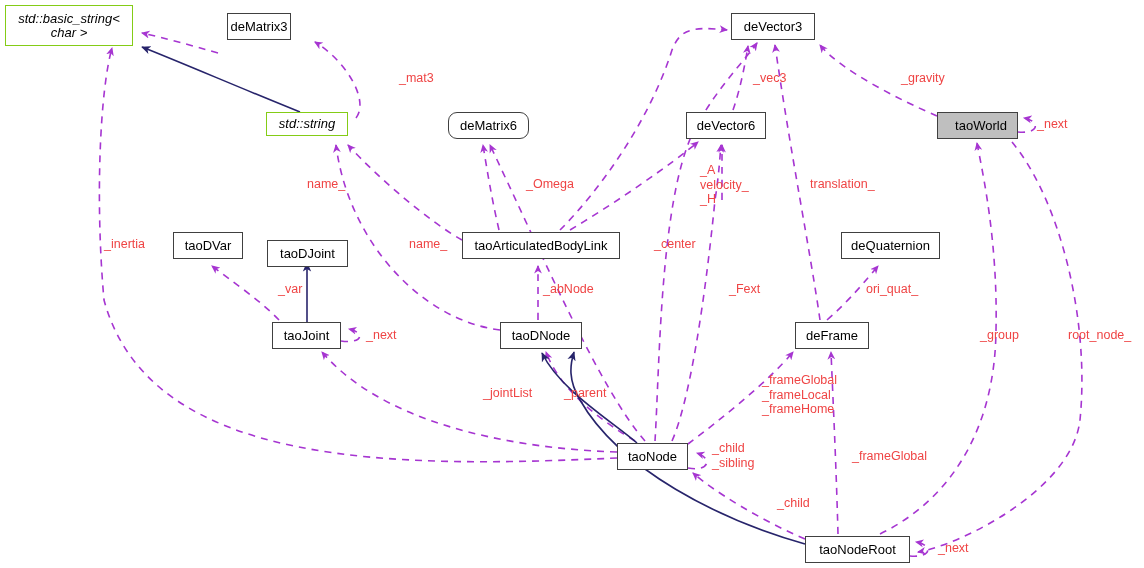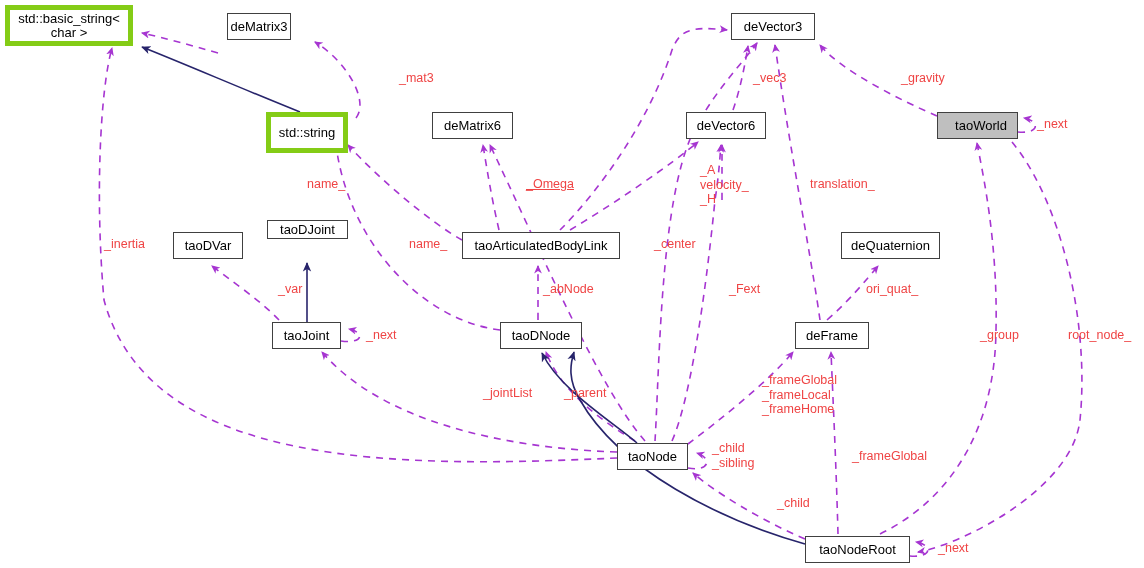--- a/index.html
+++ b/index.html
@@ -35,21 +35,22 @@
     line-height: 14px;
     color: #000000;
     text-align: center;
     display: flex;
     align-items: center;
     justify-content: center;
     white-space: pre;
     letter-spacing: 0px;
   }
   .node.thin {
-    border: 5px solid #84cc16;
+    border: 1px solid #84cc16;
+    font-style: italic;
   }
   .node.highlight {
     background: #bfbfbf;
     border: 1px solid #404040;
   }
   .edge-label {
     position: absolute;
     font-size: 12.5px;
     line-height: 14.5px;
     color: #ef4444;
@@ -139,41 +140,41 @@
       <path d="M637,443 C 610,420 560,390 542,353"></path>
       <path d="M805,544 C 720,520 620,470 580,400 C 568,380 570,365 574,352"></path>
     </g>
   </svg>
 
   <div id="node-layer">
       <div class="node thin" style="left: 5px; top: 5px; width: 128px; height: 41px;"><span>std::basic_string&lt;
 char &gt;</span></div>
       <div class="node" style="left: 227px; top: 13px; width: 64px; height: 27px;"><span>deMatrix3</span></div>
       <div class="node" style="left: 731px; top: 13px; width: 84px; height: 27px;"><span>deVector3</span></div>
-      <div class="node thin" style="left: 266px; top: 112px; width: 82px; height: 41px;"><span>std::string</span></div>
-      <div class="node" style="left: 432px; top: 112px; width: 81px; height: 27px;"><span>deMatrix6</span></div>
+      <div class="node thin" style="left: 266px; top: 112px; width: 82px; height: 24px;"><span>std::string</span></div>
+      <div class="node" style="left: 448px; top: 112px; width: 81px; height: 27px; border-radius: 9px;"><span>deMatrix6</span></div>
       <div class="node" style="left: 686px; top: 112px; width: 80px; height: 27px;"><span>deVector6</span></div>
       <div class="node highlight" style="left: 937px; top: 112px; width: 81px; height: 27px; padding-left: 7px;"><span>taoWorld</span></div>
       <div class="node" style="left: 173px; top: 232px; width: 70px; height: 27px;"><span>taoDVar</span></div>
-      <div class="node" style="left: 267px; top: 220px; width: 81px; height: 19px;"><span>taoDJoint</span></div>
+      <div class="node" style="left: 267px; top: 240px; width: 81px; height: 27px;"><span>taoDJoint</span></div>
       <div class="node" style="left: 462px; top: 232px; width: 158px; height: 27px;"><span>taoArticulatedBodyLink</span></div>
       <div class="node" style="left: 841px; top: 232px; width: 99px; height: 27px;"><span>deQuaternion</span></div>
       <div class="node" style="left: 272px; top: 322px; width: 69px; height: 27px;"><span>taoJoint</span></div>
       <div class="node" style="left: 500px; top: 322px; width: 82px; height: 27px;"><span>taoDNode</span></div>
       <div class="node" style="left: 795px; top: 322px; width: 74px; height: 27px;"><span>deFrame</span></div>
       <div class="node" style="left: 617px; top: 443px; width: 71px; height: 27px;"><span>taoNode</span></div>
       <div class="node" style="left: 805px; top: 536px; width: 105px; height: 27px;"><span>taoNodeRoot</span></div>
     </div>
   <div id="label-layer">
       <div class="edge-label" style="left: 399px; top: 71px;">_mat3</div>
       <div class="edge-label" style="left: 753px; top: 71px;">_vec3</div>
       <div class="edge-label" style="left: 901px; top: 71px;">_gravity</div>
       <div class="edge-label" style="left: 1037px; top: 117px;">_next</div>
       <div class="edge-label" style="left: 307px; top: 177px;">name_</div>
-      <div class="edge-label" style="left: 526px; top: 177px; text-decoration: underline;">_Omega</div>
+      <div class="edge-label" style="left: 526px; top: 177px;">_Omega</div>
       <div class="edge-label" style="left: 700px; top: 163px;">_A
 velocity_
 _H</div>
       <div class="edge-label" style="left: 810px; top: 177px;">translation_</div>
       <div class="edge-label" style="left: 104px; top: 237px;">_inertia</div>
       <div class="edge-label" style="left: 409px; top: 237px;">name_</div>
       <div class="edge-label" style="left: 654px; top: 237px;">_center</div>
       <div class="edge-label" style="left: 278px; top: 282px;">_var</div>
       <div class="edge-label" style="left: 543px; top: 282px;">_abNode</div>
       <div class="edge-label" style="left: 729px; top: 282px;">_Fext</div>

